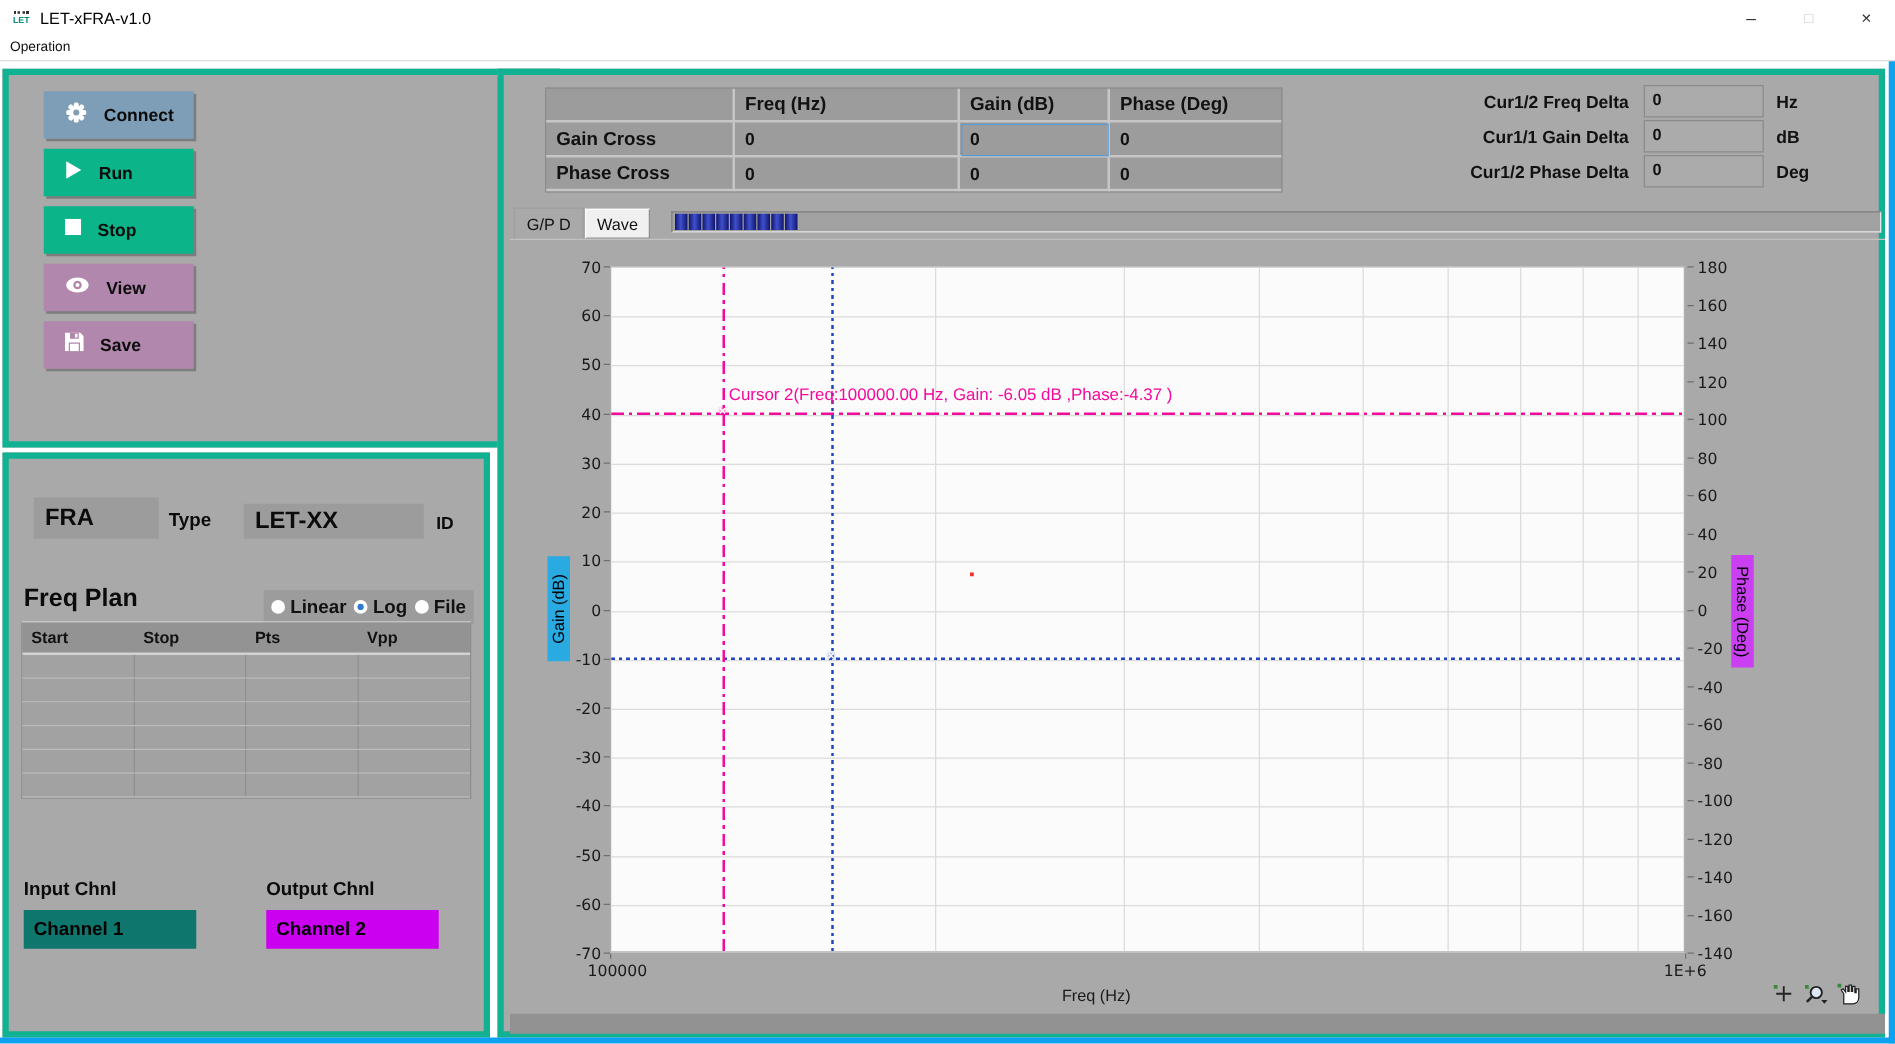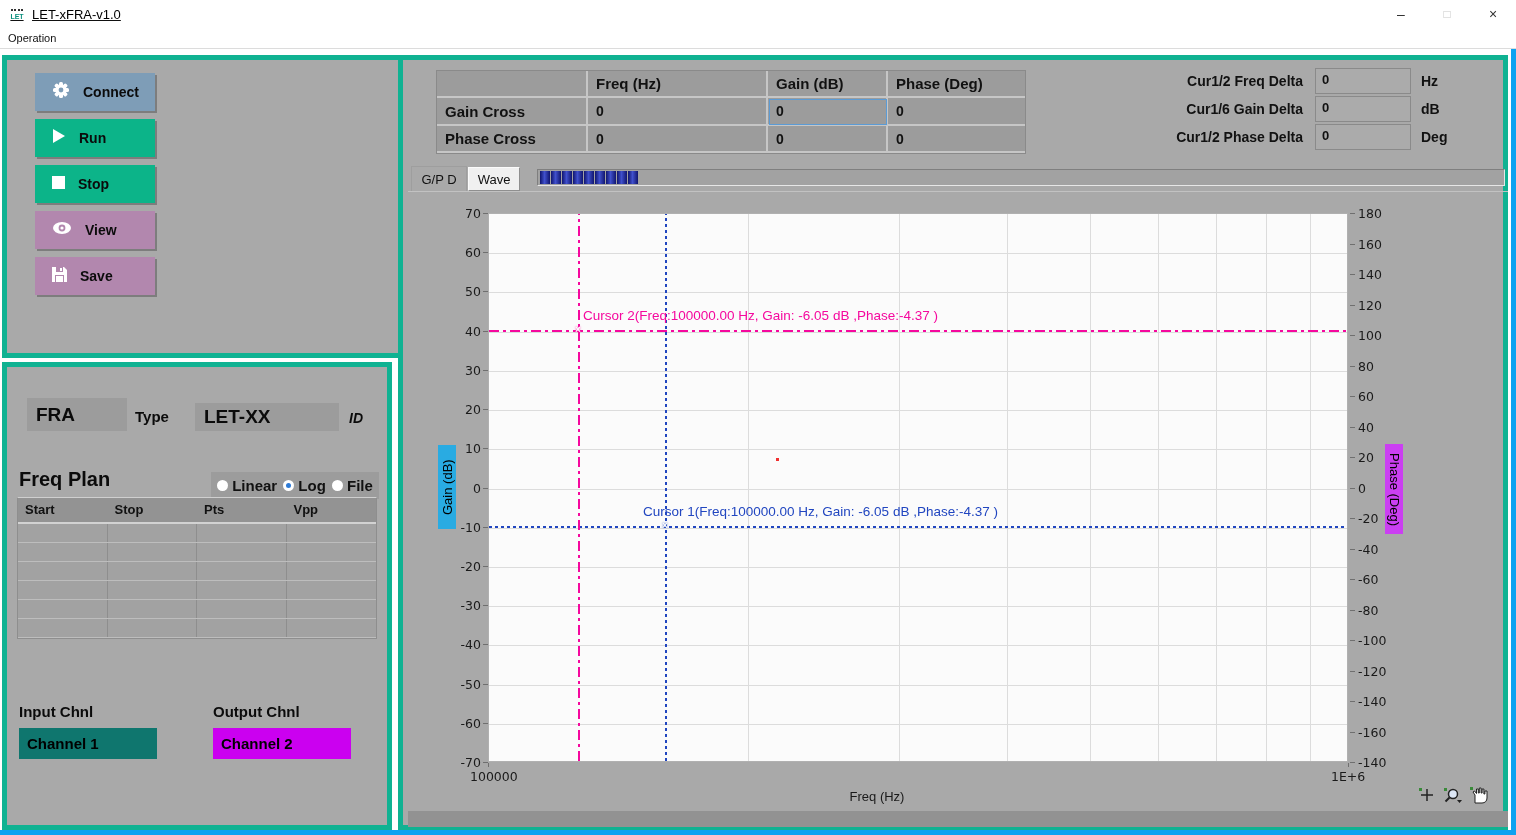--- a/index.html
+++ b/index.html
@@ -2,21 +2,21 @@
 <html><head>
 <meta charset="utf-8">
 <style>
   * { margin:0; padding:0; box-sizing:border-box; }
   html,body { width:1516px; height:835px; }
   #app { position:relative; width:1516px; height:835px; background:#ffffff;
          font-family:"Liberation Sans",sans-serif; color:#111; overflow:hidden; }
 
   
   .titlebar { position:absolute; left:0; top:0; width:1516px; height:28px; background:#fff;
-              display:flex; align-items:center;text-decoration:underline; }
+              display:flex; align-items:center; }
   .app-icon { width:18px; height:16px; margin-left:8px; display:flex; flex-direction:column;
               align-items:center; justify-content:center; }
   .app-icon .dots { width:12px; height:4px; border-top:2px dotted #333; }
   .app-icon .txt { font-size:7px; font-weight:bold; color:#0a8f7d; letter-spacing:0; line-height:7px; }
   .title-text { margin-left:6px; font-size:13px; color:#000; }
   .win-controls { position:absolute; right:0; top:0; height:28px; display:flex; }
   .win-btn { width:46px; height:28px; display:flex; align-items:center; justify-content:center;
              font-size:14px; color:#333; }
   .win-btn.max { color:#c9c9c9; font-size:12px; }
   .menubar { position:absolute; left:0; top:28px; width:1516px; height:21px; background:#fff;
@@ -181,21 +181,21 @@
             <rect x="4" y="9" width="7" height="6" fill="#fff"></rect>
           </svg></span>
         <span class="lbl">Save</span>
       </div>
     </div>
 
   <div class="panel" id="panel-config">
     <div class="field" style="left:20px; top:31px; width:100px; height:33px; font-size:19px;">FRA</div>
     <span class="cfg-label" style="left:128px; top:41px;">Type</span>
     <div class="field" style="left:188px; top:36px; width:144px; height:28px; font-size:19px;">LET-XX</div>
-    <span class="cfg-label" style="left:342px; top:43px; font-size:14px;font-style:italic;">ID</span>
+    <span class="cfg-label" style="left:342px; top:43px; font-size:14px;">ID</span>
 
     <span class="cfg-label" style="left:12px; top:101px; font-size:20px;">Freq Plan</span>
     <div class="radio-box">
         <span class="radio-item">
           <span class="radio-dot"></span>
           <span class="lbl">Linear</span>
         </span>
         <span class="radio-item">
           <span class="radio-dot sel"></span>
           <span class="lbl">Log</span>
@@ -274,21 +274,21 @@
         <div class="val" style="height: 27px;">0</div>
         <div class="val" style="height: 27px;">0</div>
       </div>
     <div class="delta-wrap">
         <div class="delta-row">
           <span class="dl">Cur1/2 Freq Delta</span>
           <span class="df">0</span>
           <span class="du">Hz</span>
         </div>
         <div class="delta-row">
-          <span class="dl">Cur1/6 Gain Delta</span>
+          <span class="dl">Cur1/1 Gain Delta</span>
           <span class="df">0</span>
           <span class="du">dB</span>
         </div>
         <div class="delta-row">
           <span class="dl">Cur1/2 Phase Delta</span>
           <span class="df">0</span>
           <span class="du">Deg</span>
         </div>
       </div>
 
@@ -326,21 +326,20 @@
           <div class="gridline-v" style="left: 410px;"></div>
           <div class="gridline-v" style="left: 518px;"></div>
           <div class="gridline-v" style="left: 601px;"></div>
           <div class="gridline-v" style="left: 669px;"></div>
           <div class="gridline-v" style="left: 727px;"></div>
           <div class="gridline-v" style="left: 777px;"></div>
           <div class="gridline-v" style="left: 821px;"></div>
           <div class="data-point" style="left: 287px; top: 244px; background: rgb(240, 48, 48);"></div>
           <div class="cursor-line" style="left: 0px; top: 312px; width: 858px; height: 2px; background: repeating-linear-gradient(90deg, rgb(33, 70, 192) 0px, rgb(33, 70, 192) 3px, transparent 3px, transparent 6px); z-index: 3;"></div>
           <div class="cursor-line" style="left: 176px; top: 0px; width: 2px; height: 547px; background: repeating-linear-gradient(0deg, rgb(33, 70, 192) 0px, rgb(33, 70, 192) 3px, transparent 3px, transparent 6px); z-index: 3;"></div>
-          <div class="cursor-label" style="color: rgb(33, 70, 192); left: 154px; top: 290px; z-index: 4;">Cursor 1(Freq:100000.00 Hz, Gain: -6.05 dB ,Phase:-4.37 )</div>
           <span class="cursor-marker" style="left: 173px; top: 306px; z-index: 5; text-shadow: rgb(33, 70, 192) 0px 0px 2px;">×</span>
           <div class="cursor-line" style="left: 0px; top: 116px; width: 858px; height: 2px; background: repeating-linear-gradient(90deg, rgb(245, 8, 158) 0px, rgb(245, 8, 158) 10px, transparent 10px, transparent 14px, rgb(245, 8, 158) 14px, rgb(245, 8, 158) 17px, transparent 17px, transparent 21px); z-index: 3;"></div>
           <div class="cursor-line" style="left: 89px; top: 0px; width: 2px; height: 547px; background: repeating-linear-gradient(0deg, rgb(245, 8, 158) 0px, rgb(245, 8, 158) 10px, transparent 10px, transparent 14px, rgb(245, 8, 158) 14px, rgb(245, 8, 158) 17px, transparent 17px, transparent 21px); z-index: 3;"></div>
           <div class="cursor-label" style="color: rgb(245, 8, 158); left: 94px; top: 94px; z-index: 4;">Cursor 2(Freq:100000.00 Hz, Gain: -6.05 dB ,Phase:-4.37 )</div>
           <span class="cursor-marker" style="left: 86px; top: 110px; z-index: 5; text-shadow: rgb(245, 8, 158) 0px 0px 2px;">×</span>
         </div>
       <div class="axis-ylabel gain">Gain (dB)</div>
       <div class="axis-ylabel phase">Phase (Deg)</div>
       <div class="axis-xlabel">Freq (Hz)</div>
       <div id="yticks-left">

